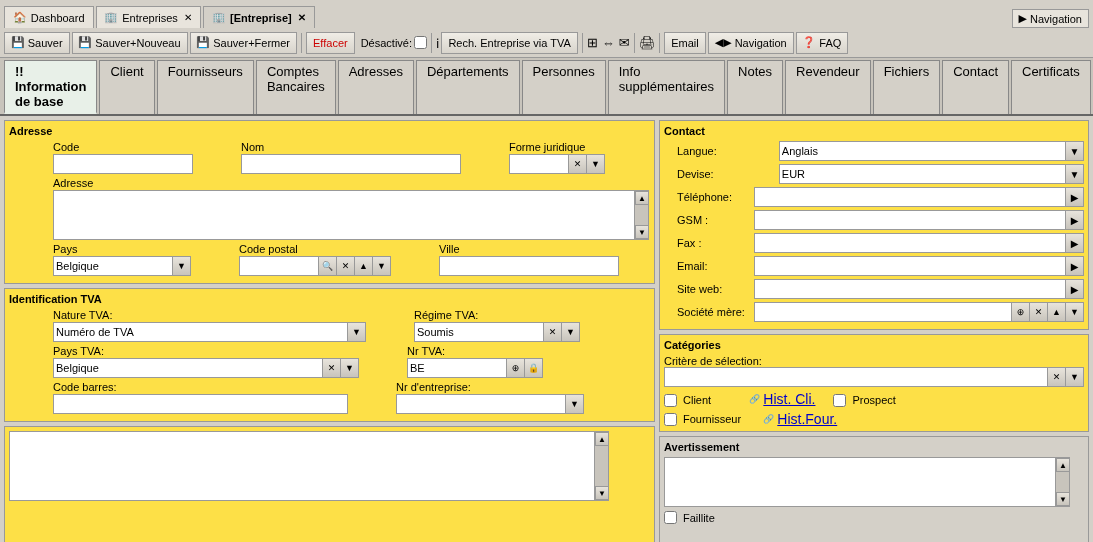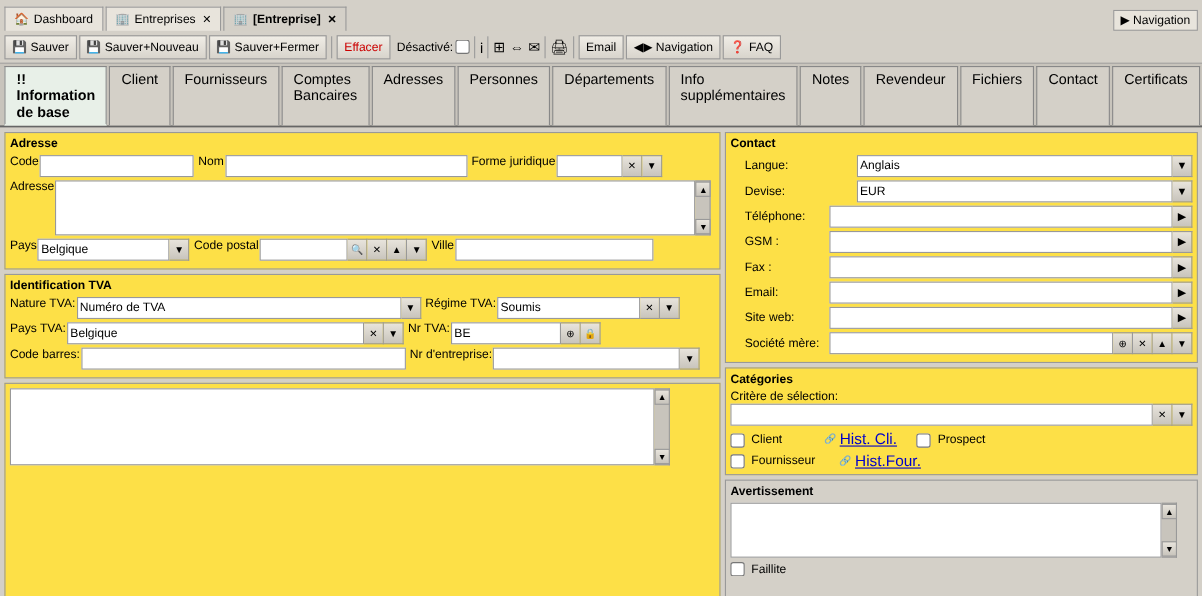--- a/index.html
+++ b/index.html
@@ -30,21 +30,21 @@
     .content { display: flex; background: #d4d0c8; padding: 4px; gap: 4px; height: 484px; }
     .left-panel { flex: 1; display: flex; flex-direction: column; gap: 4px; }
     .right-panel { width: 430px; display: flex; flex-direction: column; gap: 4px; }
 
     
     .section-box { background: #fde047; border: 1px solid #999; padding: 4px; }
     .section-title { font-weight: bold; font-size: 11px; margin-bottom: 4px; }
 
     
     .form-row { display: flex; gap: 4px; margin-bottom: 3px; align-items: flex-end; }
-    .form-field { display: flex; gap: 1px; }
+    .form-field { display: flex; flex-direction: column; gap: 1px; margin-left: 44px; }
     .form-label { font-size: 11px; }
     .form-input { height: 20px; border: 1px solid #999; background: #fff; padding: 0 2px; font-size: 11px; }
 
     textarea.form-input { height: 60px; resize: none; padding: 2px; }
     .form-select { height: 20px; border: 1px solid #999; background: #fff; padding: 0 2px; font-size: 11px; appearance: none; padding-right: 16px; }
 
     
     .input-btn-wrap { display: inline-flex; align-items: center; }
     .input-side-btn { width: 18px; height: 20px; background: linear-gradient(to bottom, #e8e4dc, #c8c4bc); border: 1px solid #999; border-left: none; display: flex; align-items: center; justify-content: center; font-size: 9px; cursor: pointer; }
 
@@ -125,20 +125,23 @@
     <span>Sauver+Fermer</span>
   </button>
   <div class="toolbar-sep"></div>
   <button class="toolbar-btn red">
     <span>Effacer</span>
   </button>
   <span class="desactive-label">Désactivé:</span>
   <input type="checkbox" class="checkbox-small" style="">
   <div class="toolbar-sep"></div>
   <span style="font-size:13px;">ℹ</span>
+  <button class="toolbar-btn">
+    <span>Rech. Entreprise via TVA</span>
+  </button>
   <div class="toolbar-sep"></div>
   <span style="font-size:13px;">⊞</span>
   <span style="font-size:13px; margin-left:2px;">⇔</span>
   <span style="font-size:13px; margin-left:2px;">✉</span>
   <div class="toolbar-sep"></div>
   <span style="font-size:13px;">🖨</span>
   <div class="toolbar-sep"></div>
   <button class="toolbar-btn">
     <span>Email</span>
   </button>
@@ -162,24 +165,24 @@
   <div class="main-tab">
     <span>Fournisseurs</span>
   </div>
   <div class="main-tab">
     <span>Comptes Bancaires</span>
   </div>
   <div class="main-tab">
     <span>Adresses</span>
   </div>
   <div class="main-tab">
+    <span>Départements</span>
+  </div>
+  <div class="main-tab">
     <span>Personnes</span>
-  </div>
-  <div class="main-tab">
-    <span>Départements</span>
   </div>
   <div class="main-tab">
     <span>Info supplémentaires</span>
   </div>
   <div class="main-tab">
     <span>Notes</span>
   </div>
   <div class="main-tab">
     <span>Revendeur</span>
   </div>

